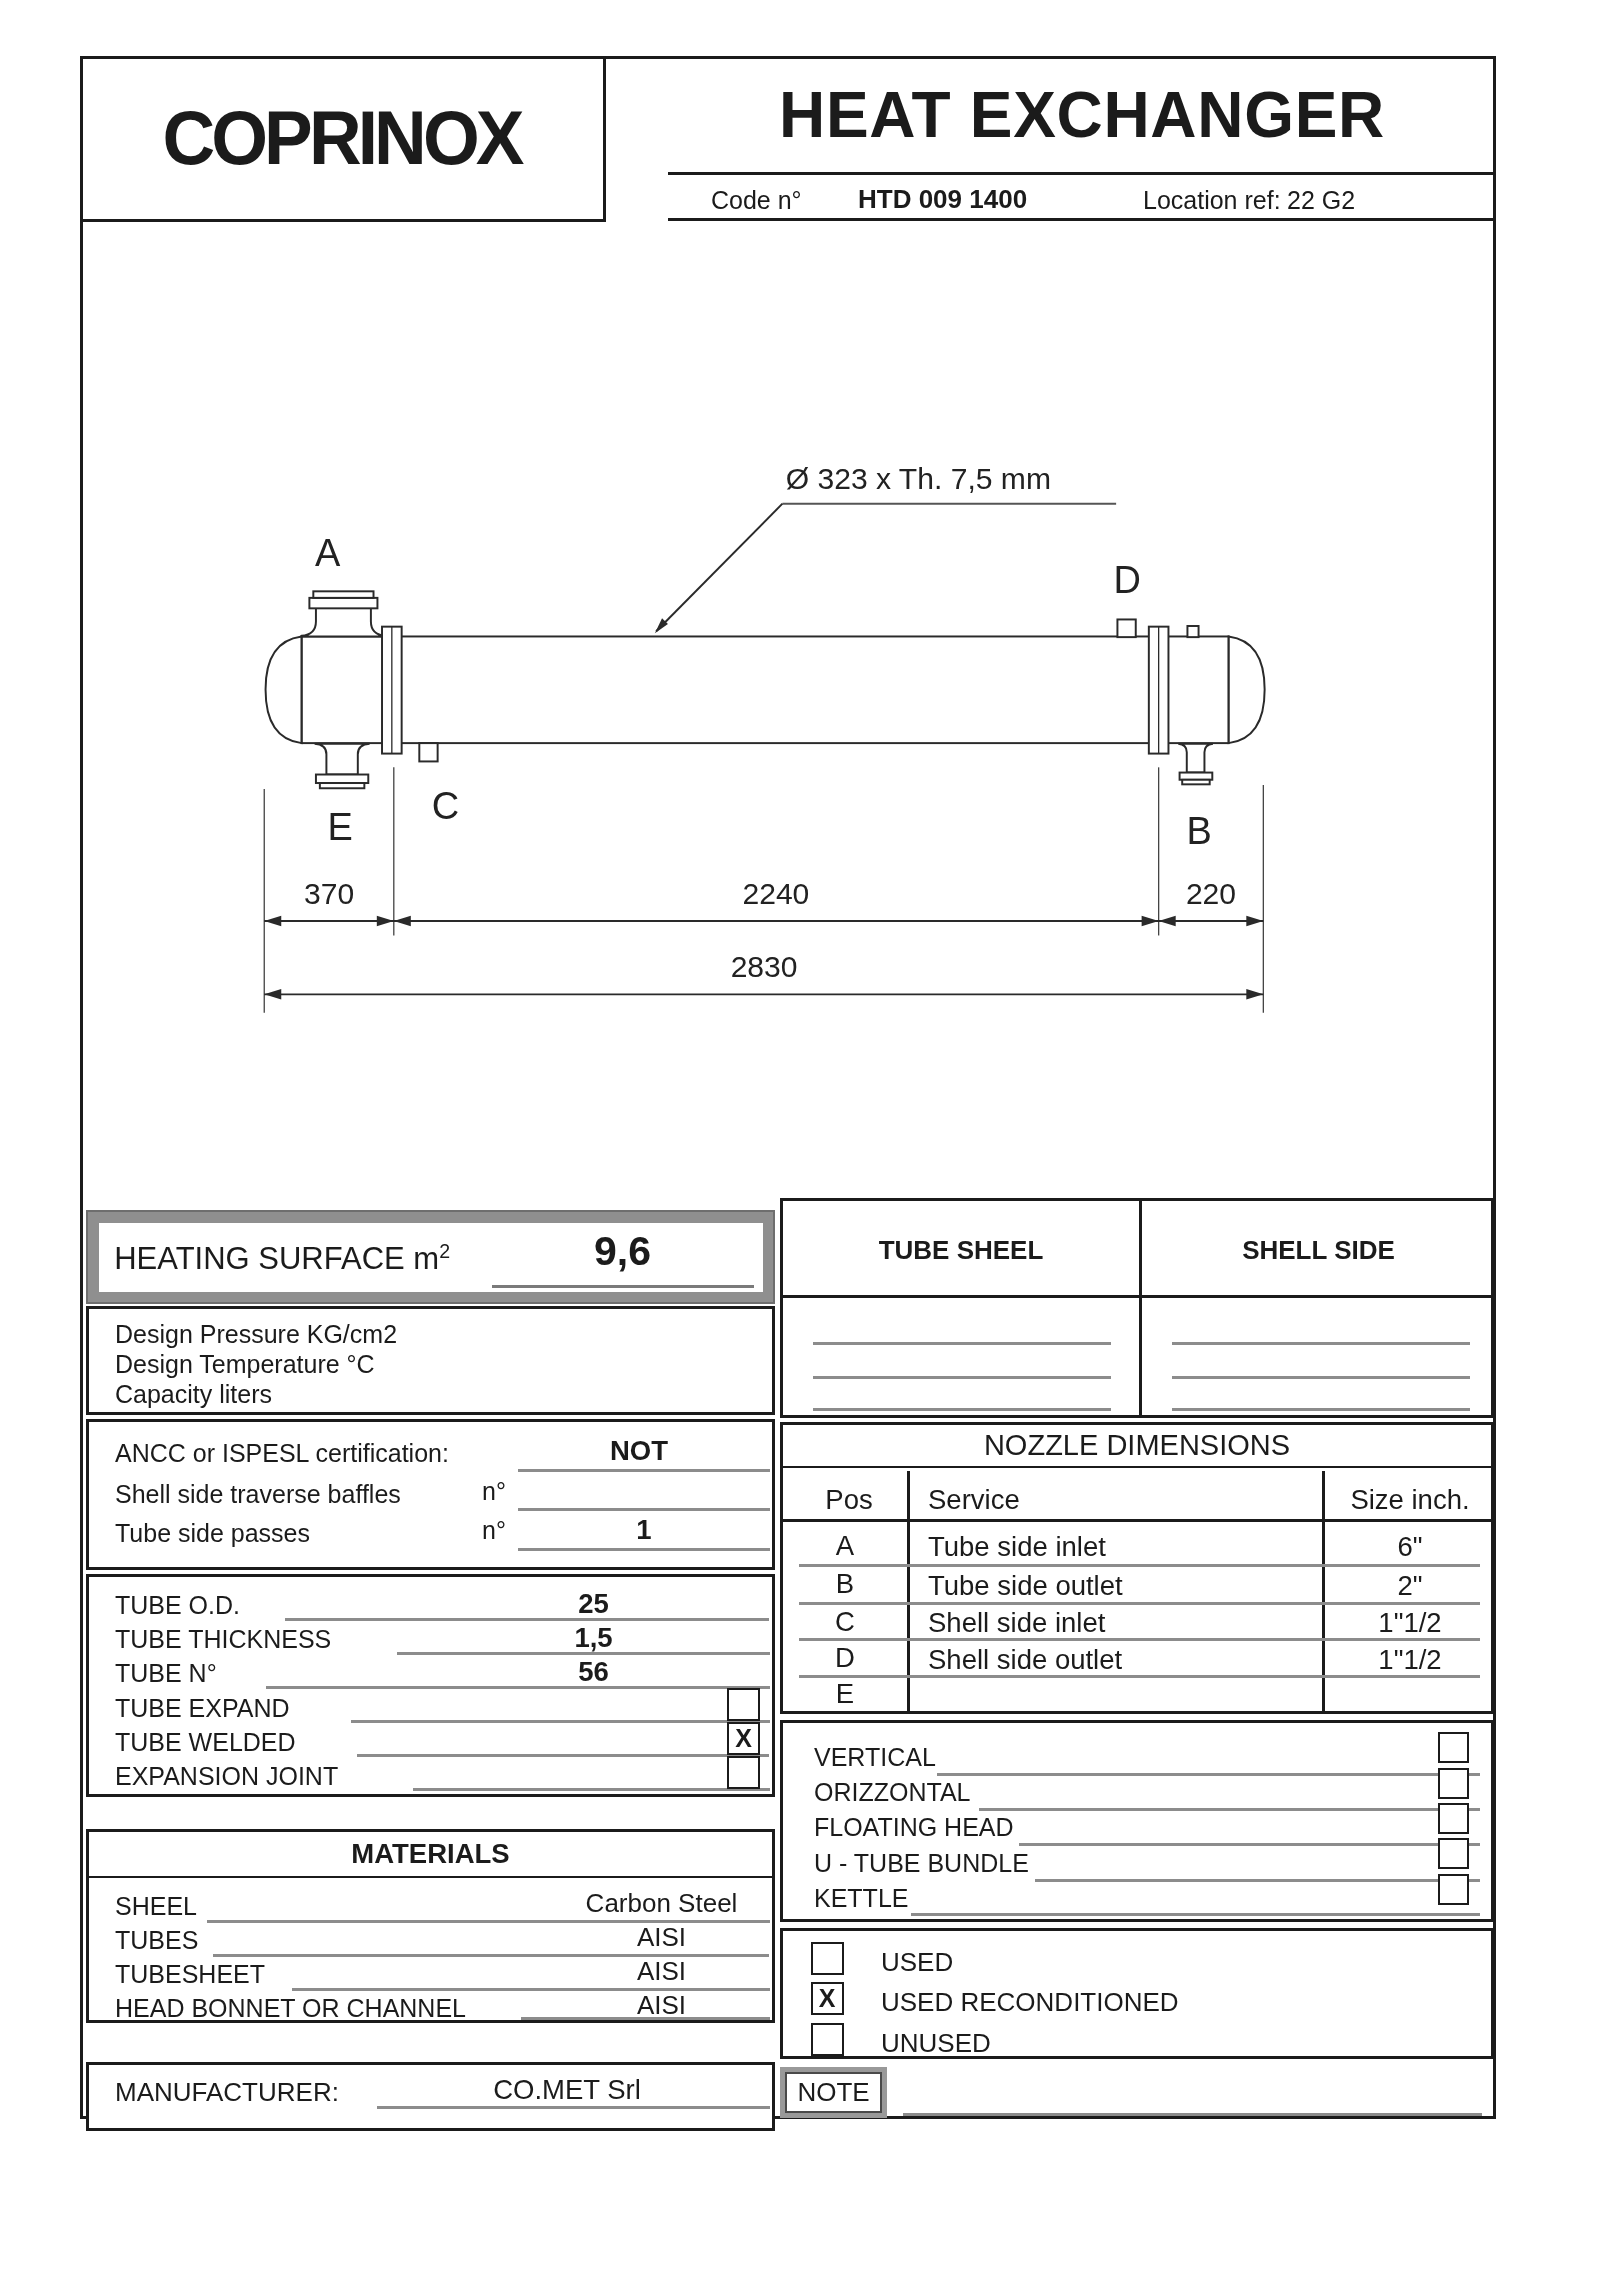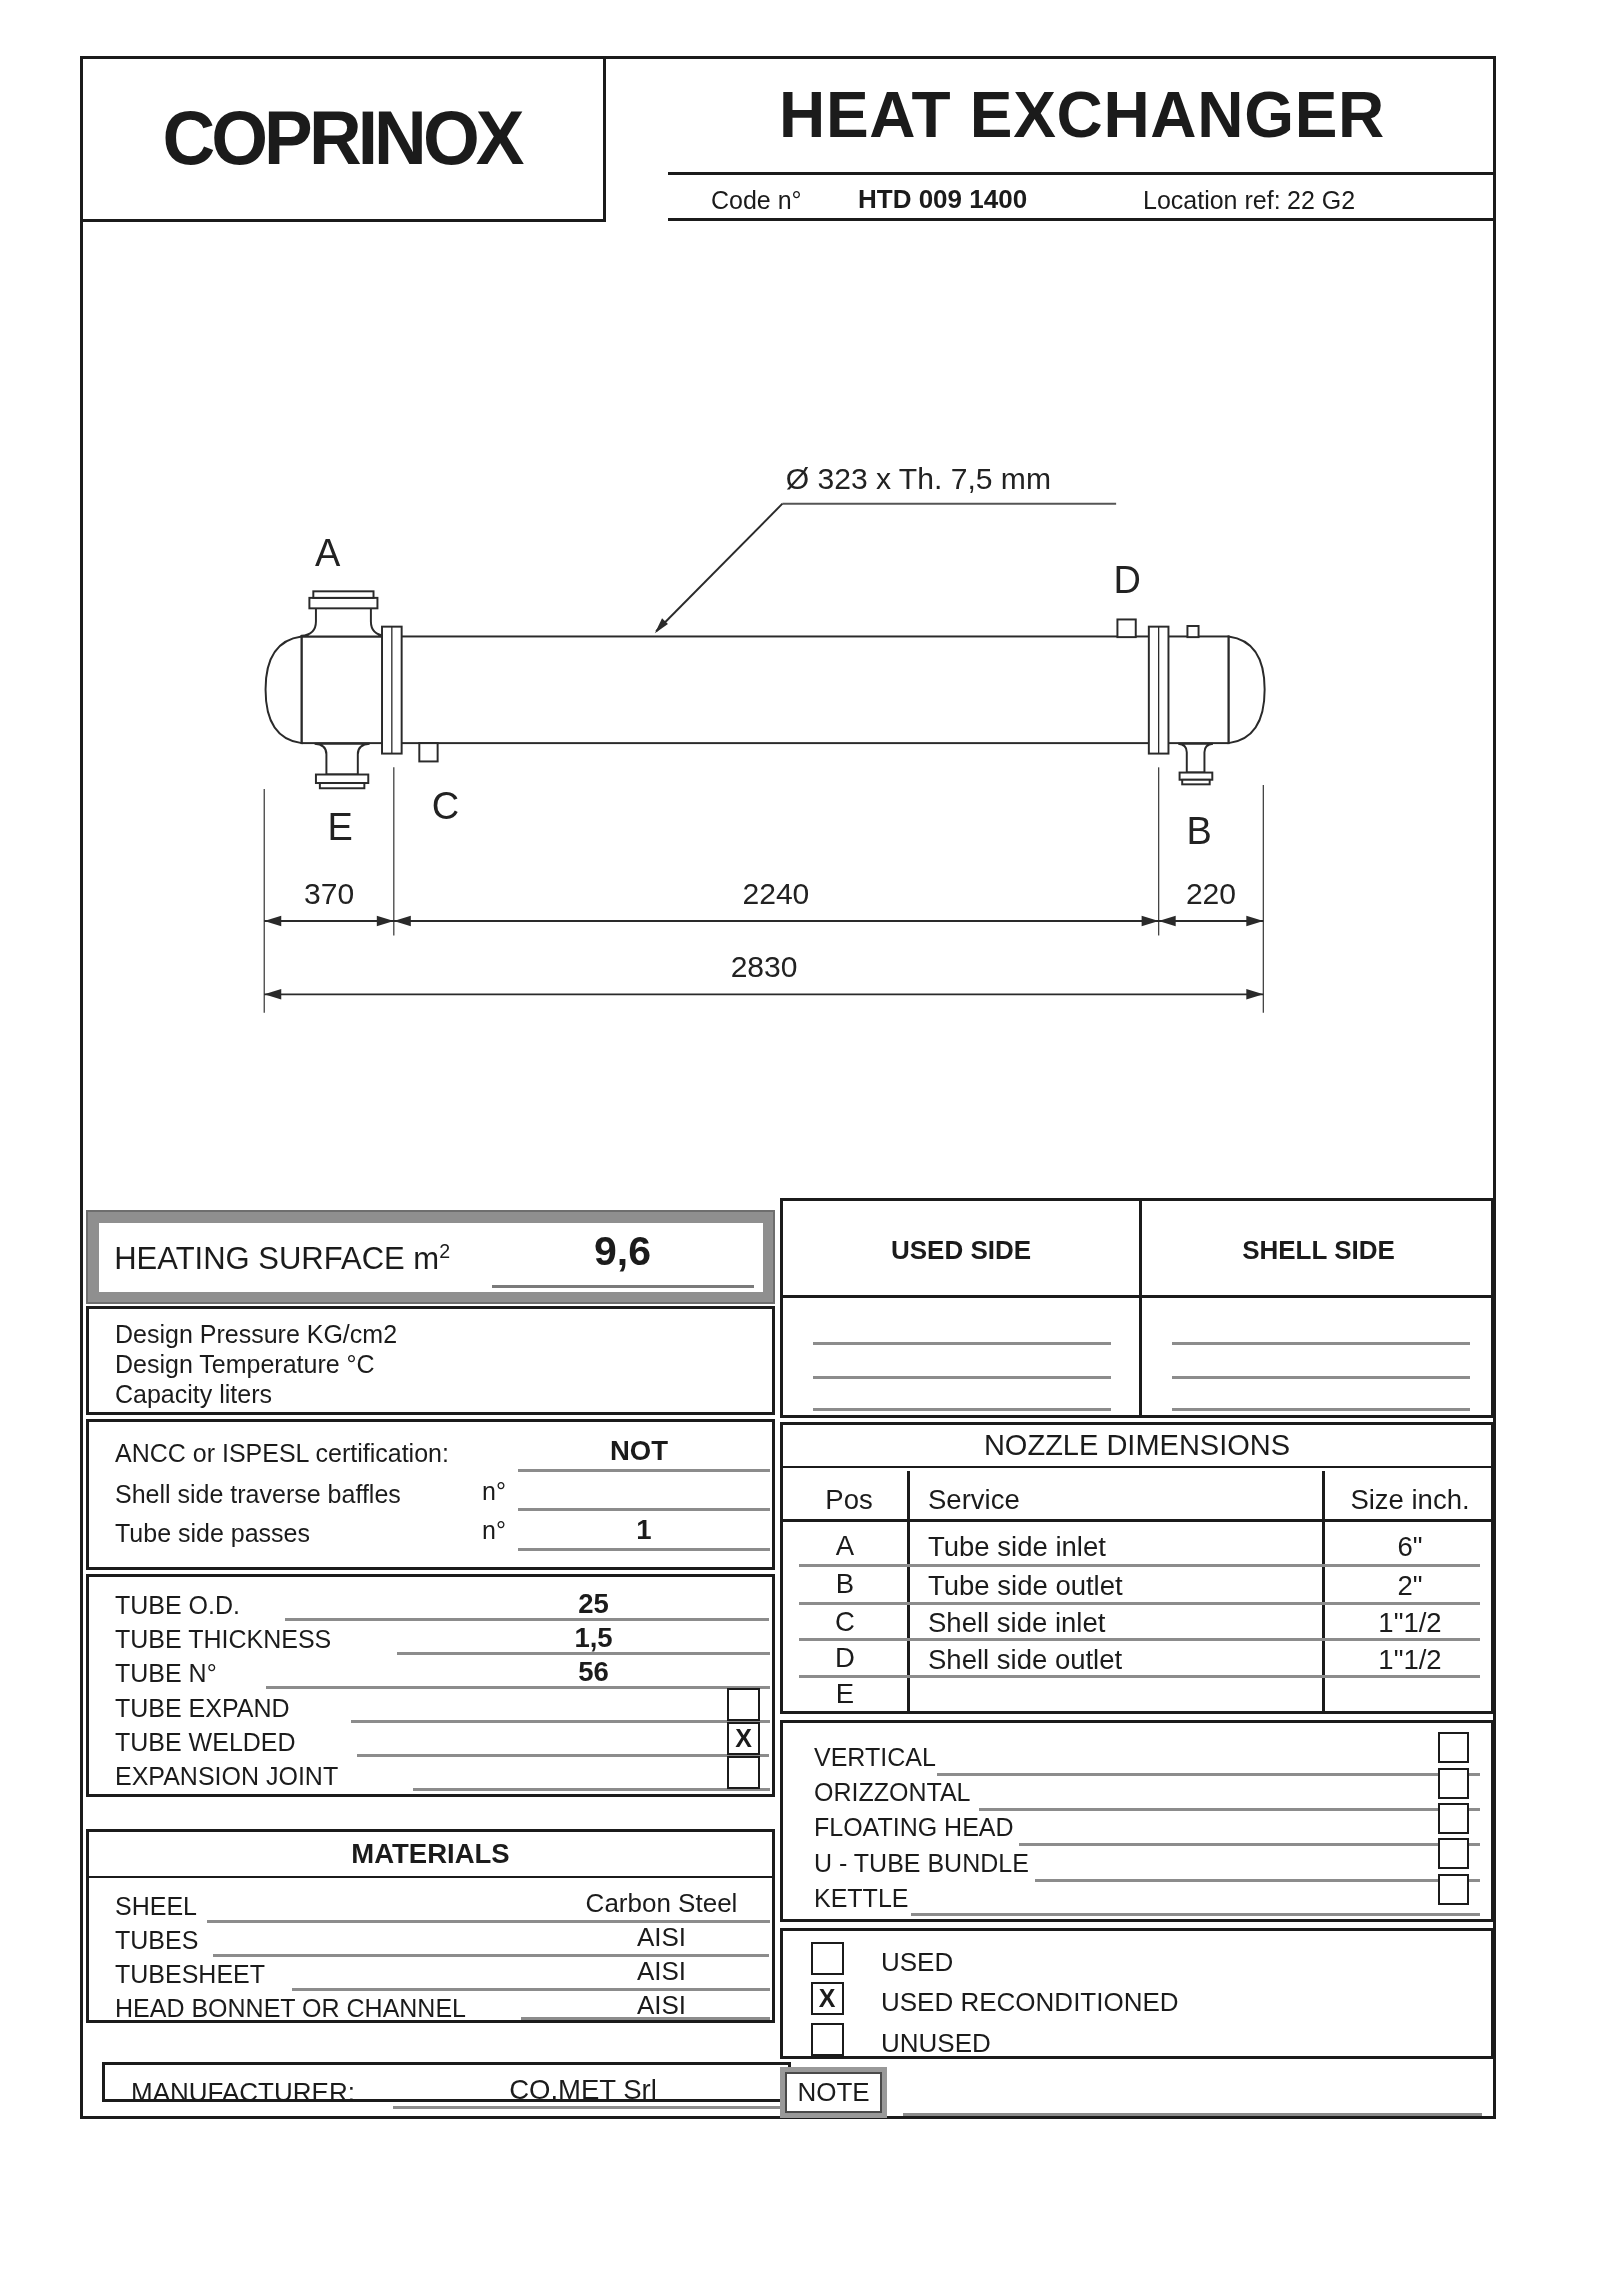--- a/index.html
+++ b/index.html
@@ -185,30 +185,30 @@
     <span class="lbl" style="left:26px;top:128px;font-size:25px;">TUBESHEET</span>
     <span class="val" style="left:445px;top:124px;width:255px;font-size:26px;font-weight:500;">AISI</span>
     <div class="ul" style="left:203px;top:156px;width:478px;"></div>
 
     <span class="lbl" style="left:26px;top:162px;font-size:25px;">HEAD  BONNET  OR  CHANNEL</span>
     <span class="val" style="left:445px;top:158px;width:255px;font-size:26px;font-weight:500;">AISI</span>
     <div class="ul" style="left:432px;top:185px;width:249px;"></div>
   </div>
 
 
-  <div class="box" style="left:86px;top:2062px;width:689px;height:40px;margin-left:16px;">
+  <div class="box" style="left:86px;top:2062px;width:689px;height:69px;">
     <span class="lbl" style="left:26px;top:11.8px;font-size:26px;">MANUFACTURER:</span>
     <span class="val" style="left:347px;top:9.2px;width:262px;font-size:27.5px;font-weight:500;">CO.MET Srl</span>
     <div class="ul" style="left:288px;top:41px;width:393px;"></div>
   </div>
 
   <div class="box" style="left:780px;top:1198px;width:714px;height:220px;">
     <div class="vline" style="left:356px;top:0;height:100%;"></div>
     <div class="hline" style="left:0;top:94px;width:100%;"></div>
-    <span class="lbl" style="left:0;top:34px;width:356px;text-align:center;font-size:26px;font-weight:bold;">USED SIDE</span>
+    <span class="lbl" style="left:0;top:34px;width:356px;text-align:center;font-size:26px;font-weight:bold;">TUBE SHEEL</span>
     <span class="lbl" style="left:359px;top:34px;width:353px;text-align:center;font-size:26px;font-weight:bold;">SHELL SIDE</span>
     <div class="ul" style="left:29.5px;top:141px;width:298px;"></div>
     <div class="ul" style="left:29.5px;top:175px;width:298px;"></div>
     <div class="ul" style="left:29.5px;top:207px;width:298px;"></div>
     <div class="ul" style="left:389px;top:141px;width:298px;"></div>
     <div class="ul" style="left:389px;top:175px;width:298px;"></div>
     <div class="ul" style="left:389px;top:207px;width:298px;"></div>
   </div>
 
   <div class="box" style="left:780px;top:1422px;width:714px;height:292px;">

